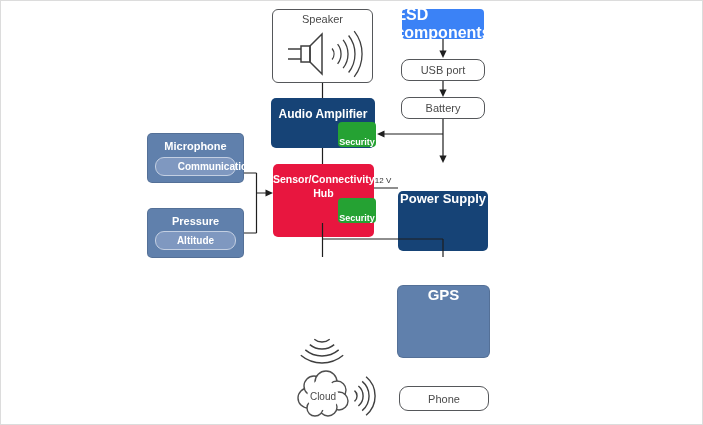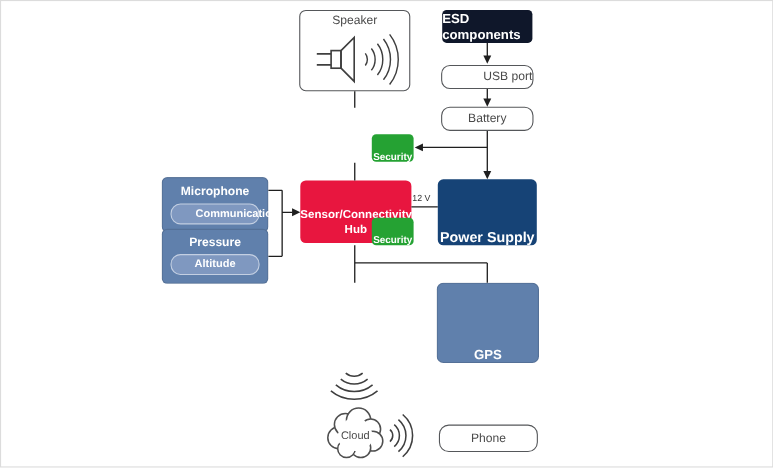--- a/index.html
+++ b/index.html
@@ -19,39 +19,39 @@
   .greenbox {
     background:#25a233; border-radius:4px; color:#ffffff; font-weight:600;
     display:flex; align-items:flex-end; justify-content:center; font-size:9px;
     z-index:4;
   }
   .subpill {
     position:absolute; background:#7f98c0; border:1px solid #c3cfe2; border-radius:9px;
     display:flex; align-items:center; justify-content:center;
     font-size:10px; color:#ffffff; font-weight:600;
   }
-  .centered { display:flex; align-items:flex-end; justify-content:center; }
+  .centered { display:flex; align-items:flex-start; justify-content:center;margin-top:28px; }
   .boxes { position:absolute; inset:0; z-index:2; }
   .overlay { position:absolute; inset:0; z-index:5; pointer-events:none; }
   .floating-label { position:absolute; z-index:6; text-align:center; }
   #speaker-box { left:271px; top:8px; width:101px; height:74px; border-width:1.8px; border-radius:6px; flex-direction:column; justify-content:flex-start; padding-top:3px; }
-  #esd-box { left:401px; top:8px; width:82px; height:30px; background:#0f172a; border-radius:4px; font-size:12px; }
-  #usb-box { left:400px; top:58px; width:84px; height:22px;justify-content:flex-end; }
+  #esd-box { left:401px; top:8px; width:82px; height:30px; background:#3b82f6; border-radius:4px; font-size:16px; }
+  #usb-box { left:400px; top:58px; width:84px; height:22px; }
   #battery-box { left:400px; top:96px; width:84px; height:22px; }
   #audio-box { left:270px; top:97px; width:104px; height:50px; font-size:12px; justify-content:center; align-items:flex-start; padding-top:9px; display:flex; }
   #security-audio { left:337px; top:121px; width:38px; height:25px; }
-  #mic-box { left:146px; top:160px; width:97px; height:50px; font-size:11px; text-align:center; padding-top:6px; }
+  #mic-box { left:146px; top:132px; width:97px; height:50px; font-size:11px; text-align:center; padding-top:6px; }
   #comm-sub { left:7px; top:23px; width:81px; height:19px;padding-left:40px; }
   #pressure-box { left:146px; top:207px; width:97px; height:50px; font-size:11px; text-align:center; padding-top:6px; }
   #alt-sub { left:7px; top:22px; width:81px; height:19px; }
-  #hub-box { left:272px; top:163px; width:101px; height:57px; background:#e8163f; font-size:10.5px; text-align:center; padding-top:24px; line-height:14px; color:#fff; font-weight:600; border-radius:5px; }
+  #hub-box { left:272px; top:163px; width:101px; height:73px; background:#e8163f; font-size:10.5px; text-align:center; padding-top:8px; line-height:14px; color:#fff; font-weight:600; border-radius:5px; }
   #security-hub { left:337px; top:197px; width:38px; height:25px; }
   #power-box { left:397px; top:162px; width:90px; height:60px; font-size:13px; }
   #modem-box { left:272px; top:256px; width:101px; height:73px; font-size:11px; text-align:center; line-height:16px; flex-direction:column; border-radius:6px; }
-  #gps-box { left:396px; top:256px; width:93px; height:73px; font-size:12px; border-radius:6px; }
+  #gps-box { left:396px; top:256px; width:93px; height:73px; font-size:15px; border-radius:6px; }
   #phone-box { left:398px; top:385px; width:90px; height:25px; border-radius:9px; }
   #voltage-label { left:368px; top:175px; width:28px; font-size:8px; color:#333333; }
   #cloud-label { left:300px; top:390px; width:44px; font-size:10px; color:#4a4a4a; }
   .speaker-title { font-size:11px; color:#4a4a4a; }
   .conn { stroke:#1f1f1f; stroke-width:1.2; fill:none; }
   .arrowhead { fill:#1f1f1f; stroke:none; }
   .icon-stroke { stroke:#3f3f3f; stroke-width:1.5; fill:none; }
   .cloud-bump { stroke:#4f4f4f; stroke-width:1.4; fill:#ffffff; }
   .cloud-cover { fill:#ffffff; stroke:none; }
 </style>
@@ -81,20 +81,23 @@
     </div>
 
     <div id="usb-box" class="box whitebox">
       <span>USB port</span>
     </div>
 
     <div id="battery-box" class="box whitebox">
       <span>Battery</span>
     </div>
 
+    <div id="audio-box" class="box navybox">
+      <span>Audio Amplifier</span>
+    </div>
     <div id="security-audio" class="box greenbox">
       <span>Security</span>
     </div>
 
     <div id="mic-box" class="box slatebox">
       <span>Microphone</span>
       <div id="comm-sub" class="subpill">
         <span>Communication</span>
       </div>
     </div>

